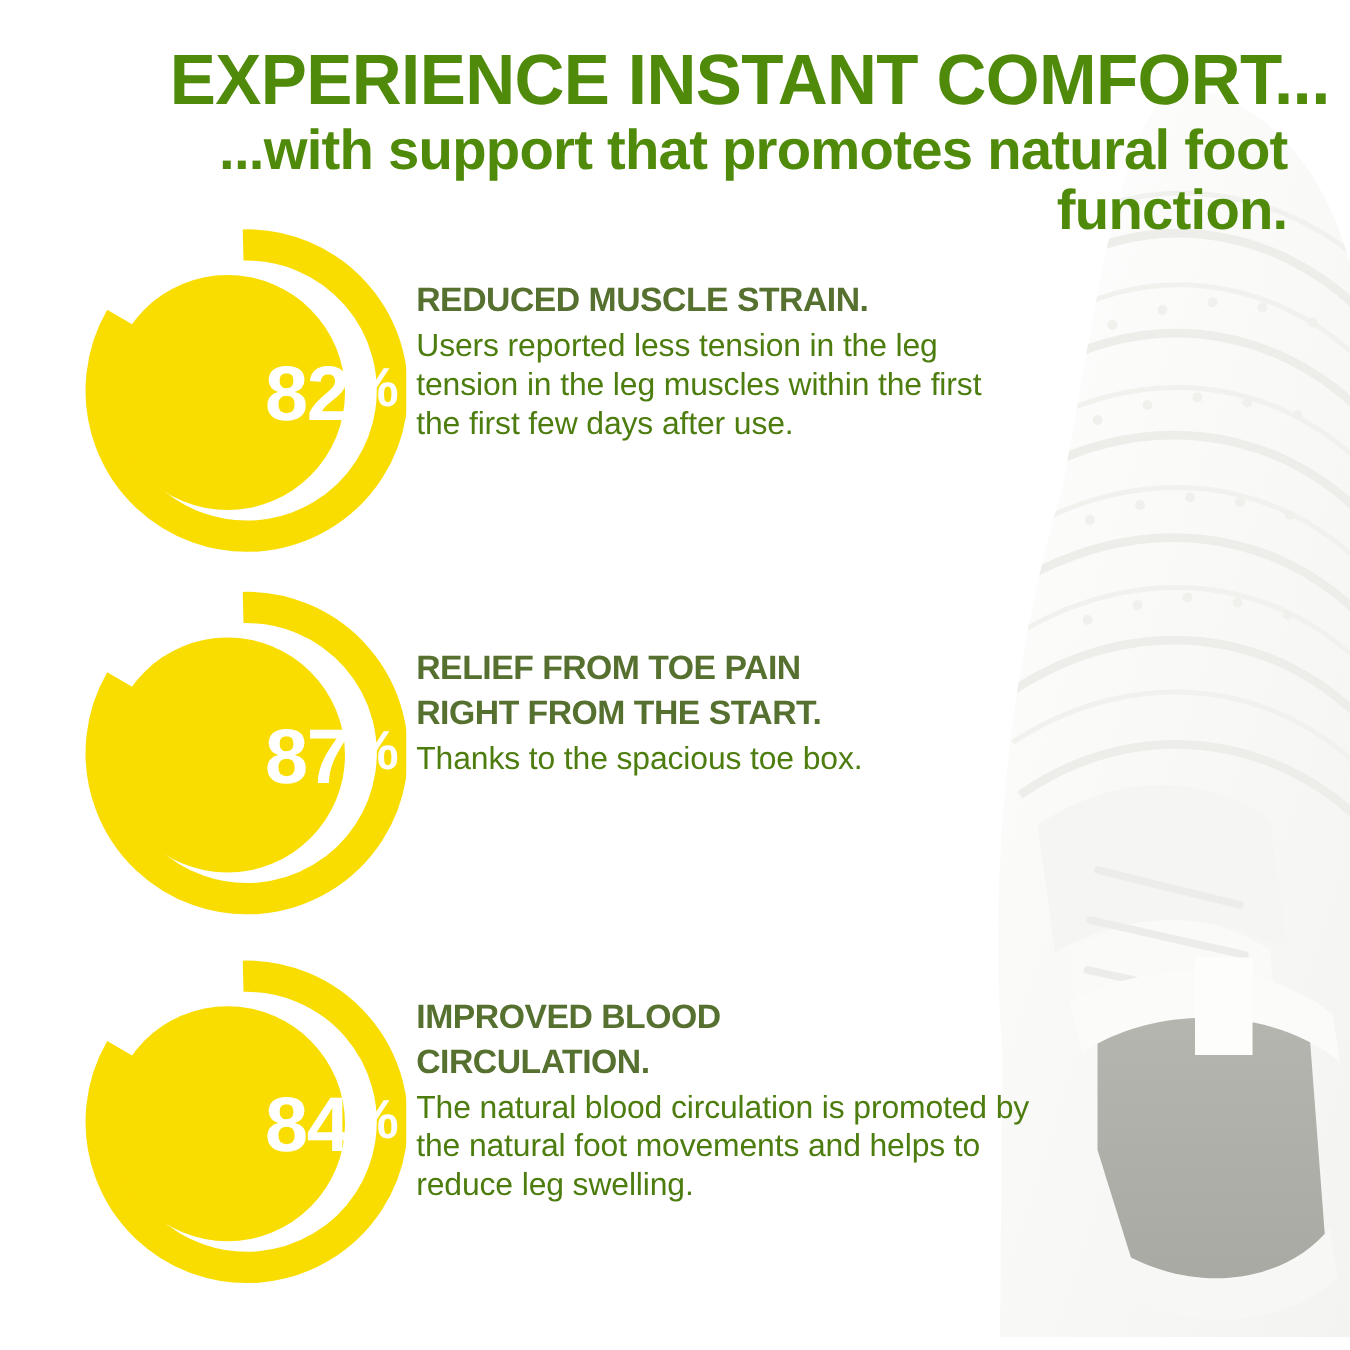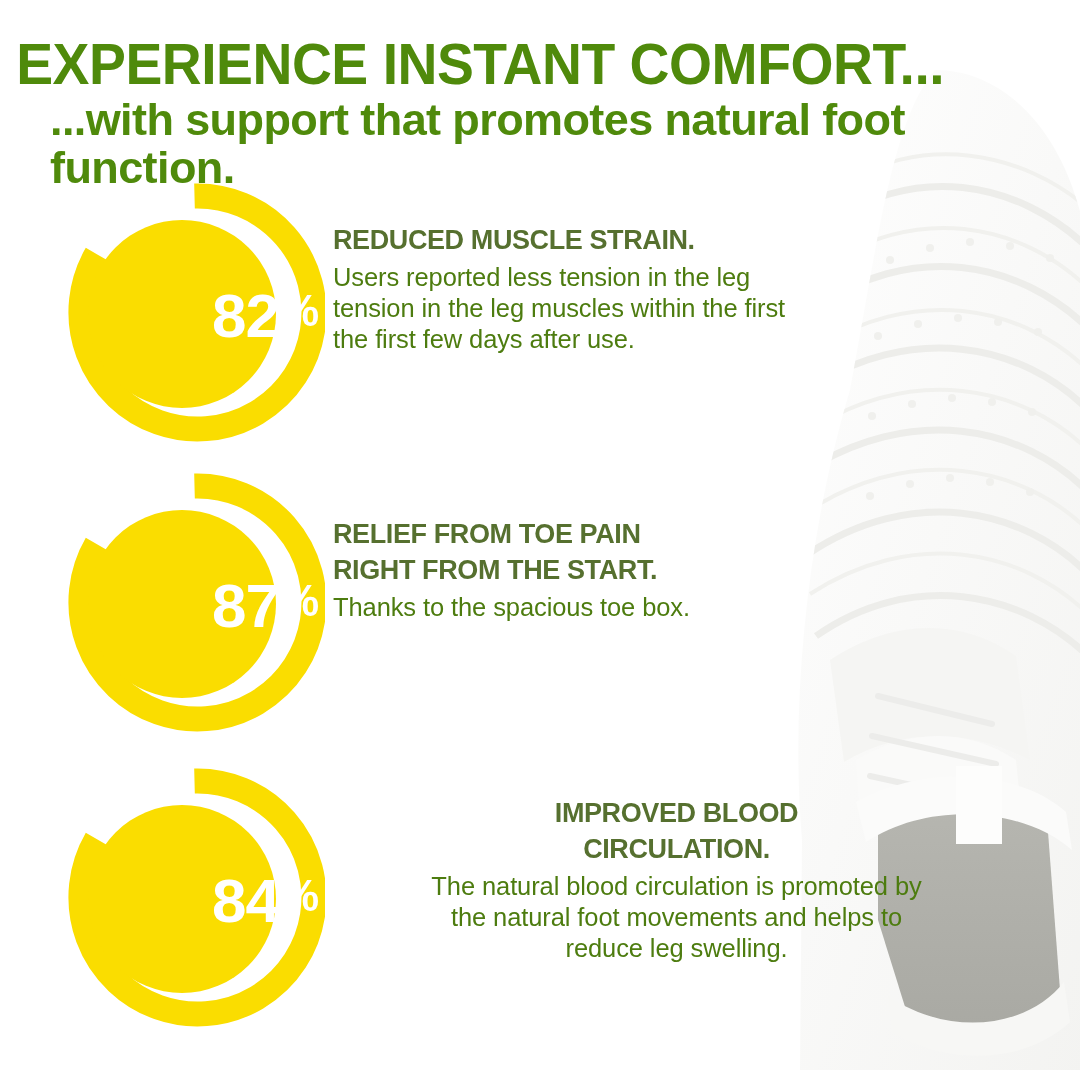--- a/index.html
+++ b/index.html
@@ -13,21 +13,21 @@
   #canvas{position:relative;width:1080px;height:1080px;overflow:hidden;background:#fff;}
 
   
   #shoe-art{
     position:absolute;right:-10px;top:60px;width:330px;height:1010px;
     pointer-events:none;
   }
 
   
   #headline-block{
-    position:absolute;left:0;top:34px;width:1080px;text-align:left;
+    position:absolute;left:0;top:34px;width:1080px;text-align:right;
   }
   .title-1{
     font-family:"Liberation Sans", sans-serif;
     font-weight:bold;
     font-size:57px;
     line-height:60px;
     letter-spacing:-0.5px;
     color:#4f8a0b;
     transform:scaleX(0.97);
     white-space:nowrap;
@@ -90,21 +90,21 @@
     font-weight:normal;
     color:#4d7c0f;
     font-size:25.5px;
     line-height:31px;
     letter-spacing:-0.1px;
     margin:0;
     white-space:pre-line;
   }
   #row-0 .copy{padding-top:42px;}
   #row-1 .copy{padding-top:46px;}
-  #row-2 .copy{padding-top:30px;text-align:center;}
+  #row-2 .copy{padding-top:30px;}
   #row-2 .copy{max-width:700px;}
 </style>
 </head>
 <body>
 
 <div id="canvas">
 
   <svg id="shoe-art" viewBox="0 0 330 1010" xmlns="http://www.w3.org/2000/svg">
     <defs>
       <linearGradient id="meshg" x1="0" y1="0" x2="1" y2="1">

